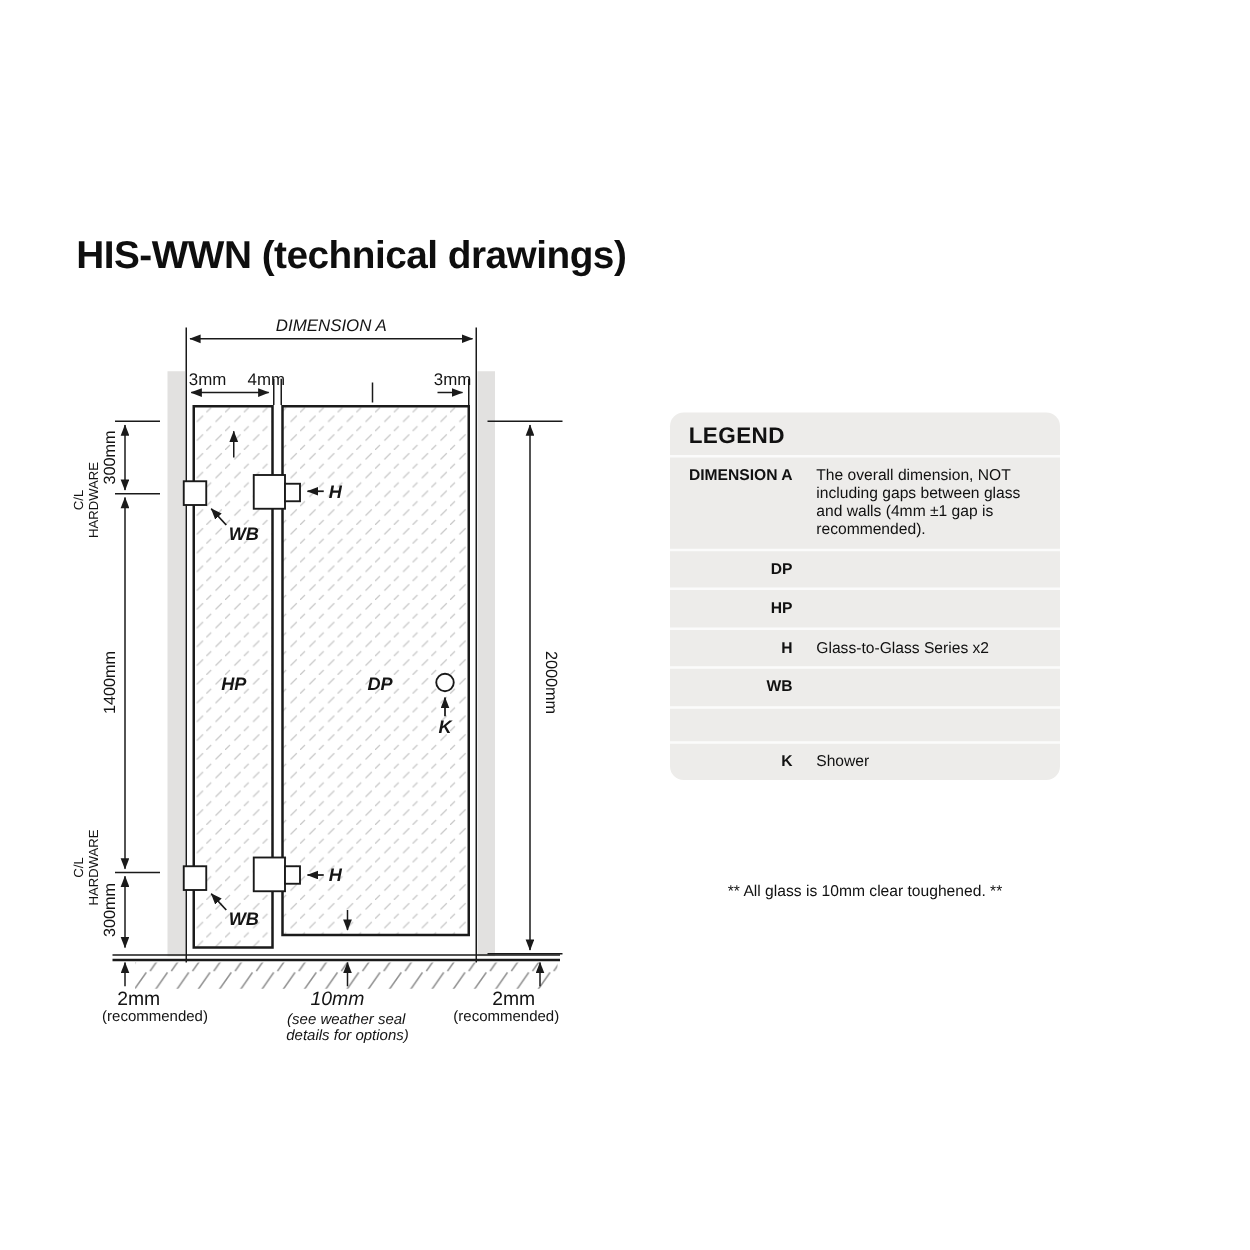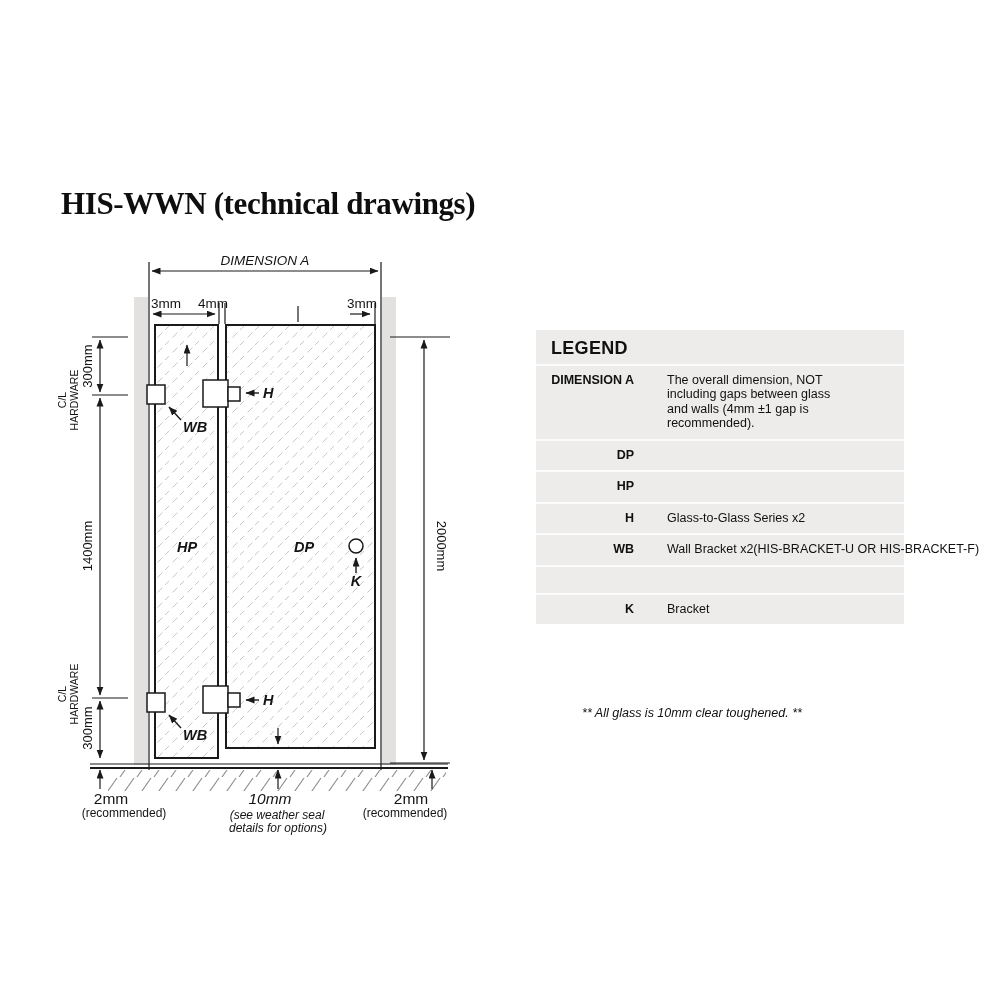--- a/index.html
+++ b/index.html
@@ -4,49 +4,48 @@
 <style>
   html,body { margin:0; padding:0; }
   body {
     width:1000px; height:1000px; background:#ffffff; position:relative;
     font-family:"Liberation Sans", sans-serif; color:#141414; overflow:hidden;
   }
   .page-title {
     position:absolute; left:61px; top:186px; margin:0;
     font-size:31px; font-weight:bold; letter-spacing:-0.4px; color:#0e0e0e;
     white-space:nowrap;
-    font-family:Liberation Serif, serif;
   }
   svg.diagram { position:absolute; left:0; top:0; }
   svg .t  { font-family:"Liberation Sans", sans-serif; fill:#141414; }
   svg .dimbig { font-size:13.5px; }
   svg .it  { font-style:italic; }
   svg .lbl { font-weight:bold; font-style:italic; font-size:14.5px; }
   svg .mm  { font-size:15.5px; }
   svg .note { font-size:12px; }
   svg .rot  { font-size:13px; }
   svg .cl   { font-size:10.5px; }
   svg line, svg path.ln { stroke:#1a1a1a; }
 
   .legend {
-    position:absolute; left:536px; top:330px; width:368px;
-    background:#edecea; font-size:12.5px; line-height:14.5px; color:#111;
+    position:absolute; left:536px; top:330px; width:312px;
+    background:#edecea; font-size:12.5px; line-height:14.5px; color:#111;border-radius:11px;
   }
   .legend-header {
     font-size:18px; font-weight:bold; letter-spacing:0.3px;
     padding:11px 0 8px 15px;
   }
   .legend-row { display:flex; border-top:2px solid #fbfbfb; padding:7px 0 8px 0; }
   .legend-row.empty { height:11px; }
   .legend-term { flex:none; width:98px; text-align:right; font-weight:bold; }
-  .legend-def  { flex:none; width:196px; margin-left:33px; white-space:pre-line; }
+  .legend-def  { flex:none; width:196px; margin-left:19px; white-space:pre-line; }
   .legend-def.nowrap { width:auto; white-space:nowrap; }
   .legend-foot {
     position:absolute; left:536px; top:706px; width:312px; text-align:center;
-    font-style:italic; font-size:12.5px; color:#111;
+    font-size:12.5px; color:#111;
   }
 </style>
 </head>
 <body>
 
 <h1 class="page-title">HIS-WWN (technical drawings)</h1>
 
 <svg class="diagram" width="1000" height="1000" viewBox="0 0 1000 1000">
   <defs>
     <marker id="ae" markerUnits="userSpaceOnUse" markerWidth="10" markerHeight="8" refX="8.5" refY="3.5" orient="auto">
@@ -179,25 +178,24 @@
   </div>
   <div class="legend-row">
     <div class="legend-term">HP</div>
   </div>
   <div class="legend-row">
     <div class="legend-term">H</div>
     <div class="legend-def">Glass-to-Glass Series x2</div>
   </div>
   <div class="legend-row">
     <div class="legend-term">WB</div>
-    <div class="legend-def nowrap">Wall Bracket x2(HIS-BRACKET-U OR HIS-BRACKET-F)</div>
   </div>
   <div class="legend-row empty">
     <div class="legend-term"></div>
     <div class="legend-def"></div>
   </div>
   <div class="legend-row">
     <div class="legend-term">K</div>
-    <div class="legend-def">Bracket</div>
+    <div class="legend-def">Shower</div>
   </div>
 </div>
 
 <div class="legend-foot">** All glass is 10mm clear toughened. **</div>
 
 </body></html>

